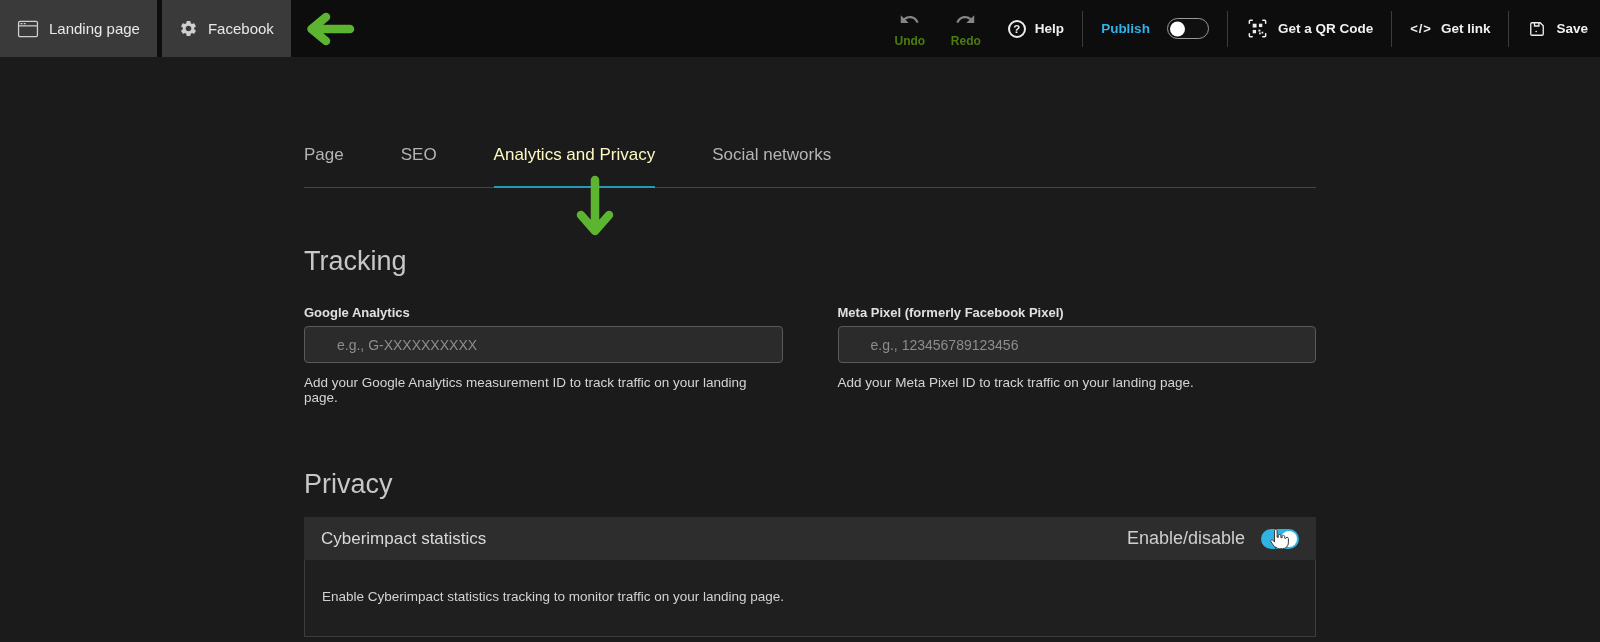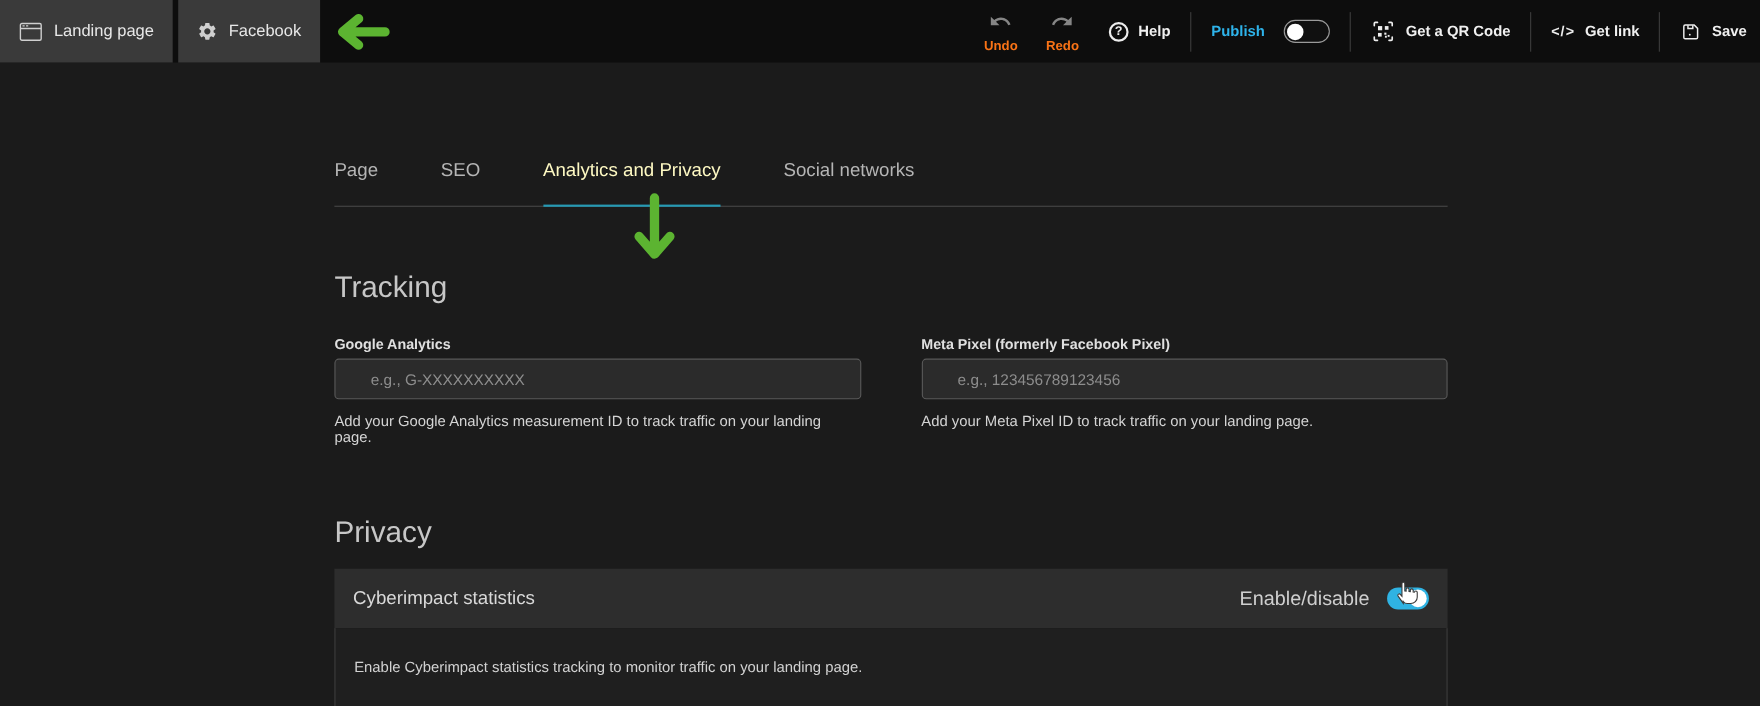--- a/index.html
+++ b/index.html
@@ -22,21 +22,21 @@
     padding: 0 17px; font-size: 15px; cursor: pointer;
   }
   .chip + .chip { margin-left: 5px; }
   .icon { display: inline-flex; align-items: center; justify-content: center; }
   .arrow-left-wrap { display: flex; align-items: center; margin-left: 10px; }
   .tb-right { display: flex; align-items: center; margin-left: auto; padding-right: 12px; height: 100%; }
   .histbtn {
     display: flex; flex-direction: column; align-items: center; justify-content: center;
     gap: 4px; width: 56px; cursor: pointer;
   }
-  .histbtn .hist-label { font-size: 12px; font-weight: bold; color: #f97316; }
+  .histbtn .hist-label { font-size: 12px; font-weight: bold; color: #4d7c0f; }
   .vdiv { width: 1px; height: 36px; background: #3c3c3c; margin: 0 18px; }
   .tb-item {
     display: flex; align-items: center; gap: 9px;
     font-size: 13.5px; font-weight: bold; color: #f0f0f0; cursor: pointer;
     white-space: nowrap;
   }
   .tb-item.publish-item { color: #2eb3ea; }
   .qmark {
     width: 18px; height: 18px; border: 2px solid #ededed; border-radius: 50%;
     display: inline-flex; align-items: center; justify-content: center;
@@ -75,21 +75,21 @@
     width: 100%; height: 37px; background: #2b2b2b;
     border: 1px solid #5a5a5a; border-radius: 4px;
     padding: 0 32px; font-size: 14px; color: #dddddd;
     font-family: "Liberation Sans", sans-serif; outline: none;
   }
   .text-input::placeholder { color: #8d8d8d; }
   .helper { margin-top: 12px; font-size: 13.5px; color: #d4d4d4; }
   .privacy-heading { margin-top: 64px; }
   .card { margin-top: 17px; }
   .card-header {
-    height: 54px; background: #2d2d2d;
+    height: 43px; background: #2d2d2d;
     display: flex; align-items: center; padding: 0 17px;
   }
   .card-title { font-size: 17px; color: #d9d9d9; }
   .card-header-right { margin-left: auto; display: flex; align-items: center; gap: 16px; }
   .toggle-label { font-size: 18px; color: #cfcfcf; }
   .card-body {
     background: #1f1f1f; border: 1px solid #3d3d3d; border-top: none;
     padding: 27px 17px 31px 17px;
   }
   .card-desc { font-size: 13.5px; color: #d2d2d2; }

